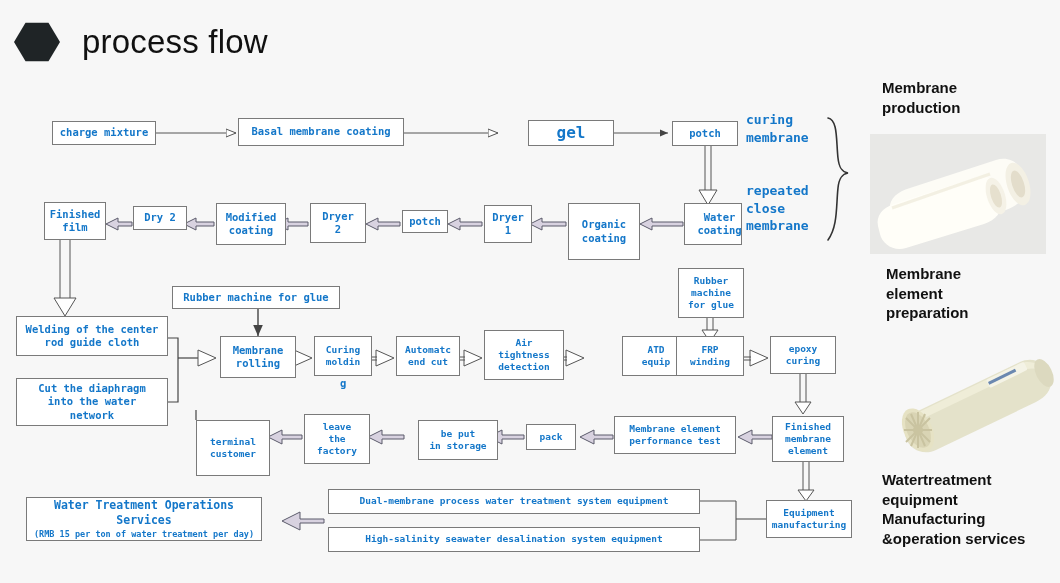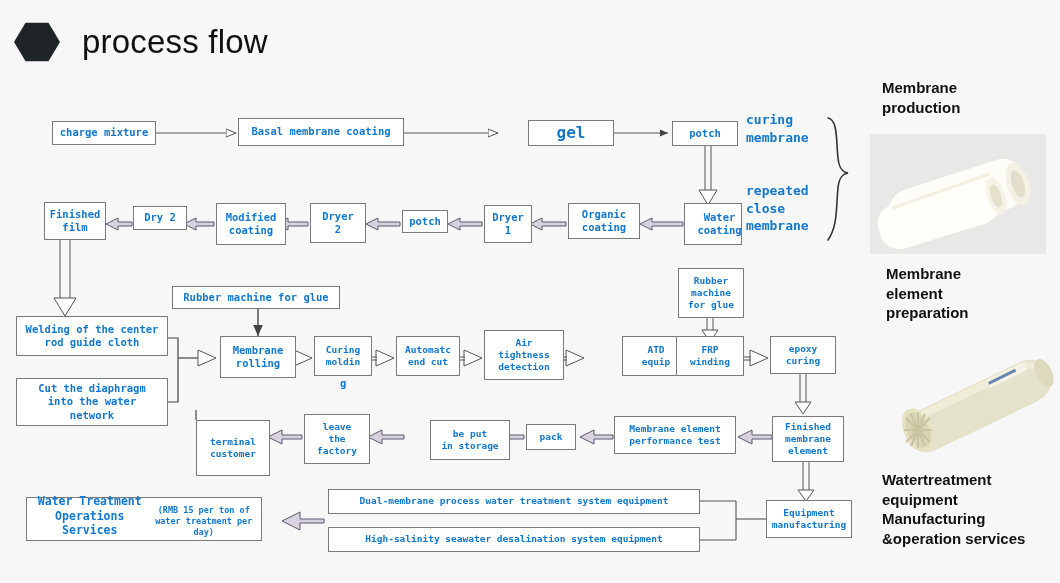--- a/index.html
+++ b/index.html
@@ -179,21 +179,21 @@
   <div class="bx" style="left:44px;  top:202px; width:62px; height:38px;">Finished
 film</div>
   <div class="bx" style="left:133px; top:206px; width:54px; height:24px;">Dry 2</div>
   <div class="bx" style="left:216px; top:203px; width:70px; height:42px;">Modified
 coating</div>
   <div class="bx" style="left:310px; top:203px; width:56px; height:40px;">Dryer
 2</div>
   <div class="bx" style="left:402px; top:210px; width:46px; height:23px;">potch</div>
   <div class="bx" style="left:484px; top:205px; width:48px; height:38px;">Dryer
 1</div>
-  <div class="bx" style="left:568px; top:203px; width:72px; height:36px;">Organic
+  <div class="bx" style="left:568px; top:203px; width:72px; height:57px;">Organic
 coating</div>
   <div class="bx" style="left:684px; top:203px; width:58px; height:42px;padding-left:16px;">Water
 coating</div>
 
   <div class="bx" style="left:172px; top:286px; width:168px; height:23px;">Rubber machine for glue</div>
   <div class="bx" style="left:16px;  top:378px; width:152px; height:48px;">Cut the diaphragm
 into the water
 network</div>
   <div class="bx" style="left:16px;  top:316px; width:152px; height:40px;">Welding of the center
 rod guide cloth</div>
@@ -215,30 +215,30 @@
 machine
 for glue</div>
   <div class="bx sm" style="left:770px; top:336px; width:66px; height:38px;">epoxy
 curing</div>
 
   <div class="bx sm" style="left:196px; top:420px; width:74px; height:56px;">terminal
 customer</div>
   <div class="bx sm" style="left:304px; top:414px; width:66px; height:50px;">leave
 the
 factory</div>
-  <div class="bx sm" style="left:430px; top:420px; width:80px; height:40px;">be put
+  <div class="bx sm" style="left:418px; top:420px; width:80px; height:40px;">be put
 in storage</div>
   <div class="bx sm" style="left:526px; top:424px; width:50px; height:26px;">pack</div>
   <div class="bx sm" style="left:614px; top:416px; width:122px; height:38px;">Membrane element
 performance test</div>
   <div class="bx sm" style="left:772px; top:416px; width:72px; height:46px;">Finished
 membrane
 element</div>
 
-  <div class="bx" style="left:26px; top:497px; width:236px; height:44px; flex-direction:row;align-items:flex-end;">
+  <div class="bx" style="left:26px; top:497px; width:236px; height:44px; flex-direction:column;">
     <span class="wt-title">Water Treatment Operations Services</span>
     <span class="wt-sub">(RMB 15 per ton of water treatment per day)</span>
   </div>
   <div class="bx sm" style="left:328px; top:489px; width:372px; height:25px;">Dual-membrane process water treatment system equipment</div>
   <div class="bx sm" style="left:328px; top:527px; width:372px; height:25px;">High-salinity seawater desalination system equipment</div>
   <div class="bx sm" style="left:766px; top:500px; width:86px; height:38px;">Equipment
 manufacturing</div>
 
   <div class="rt-head" style="left:882px; top:78px;">Membrane
 production</div>

